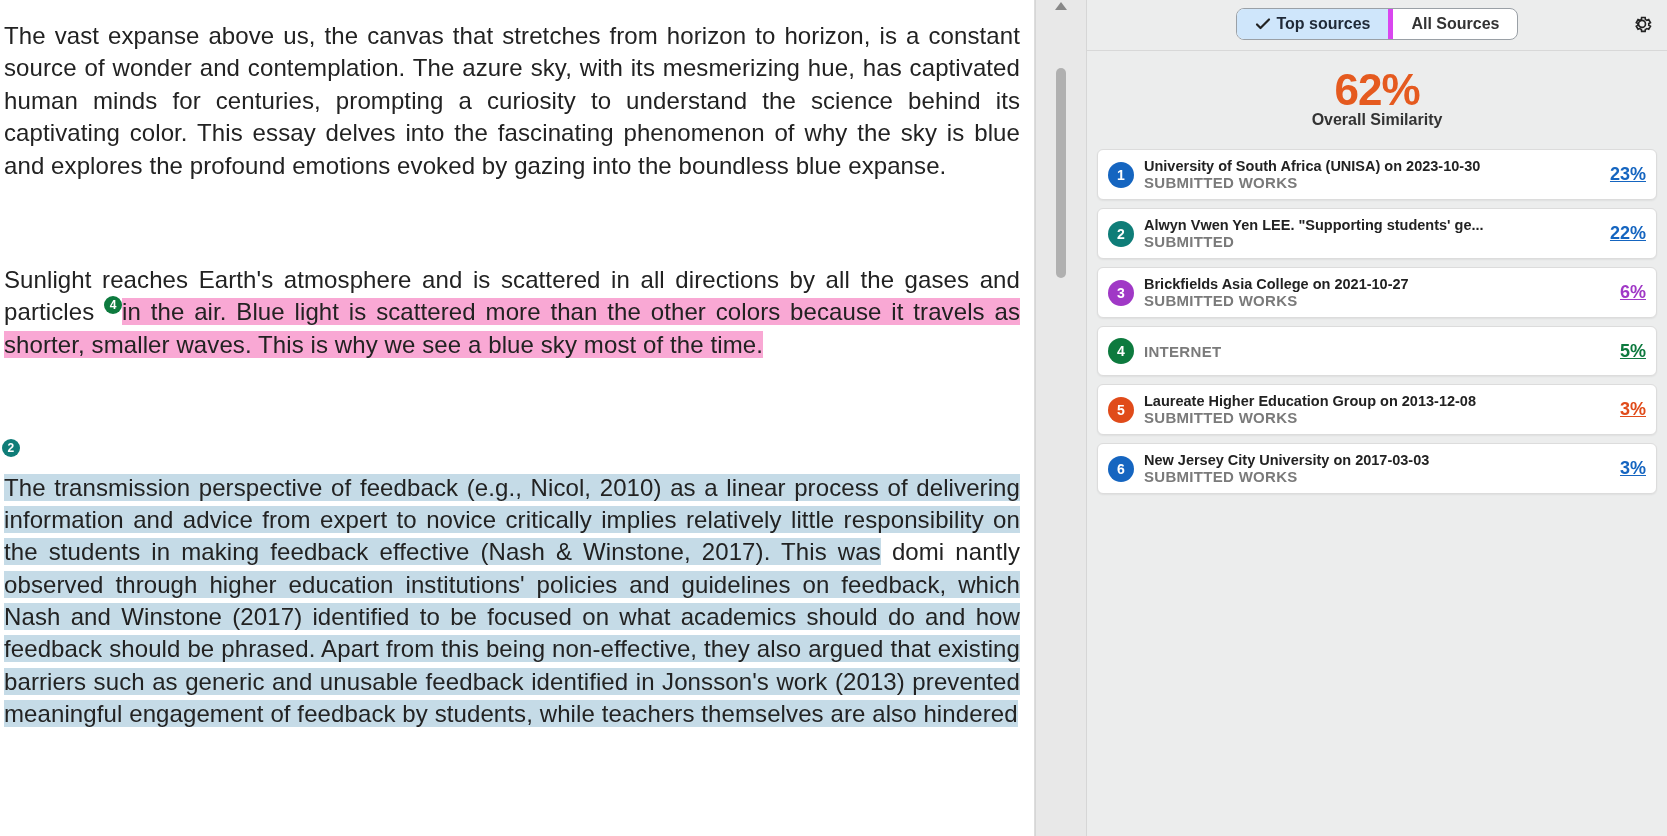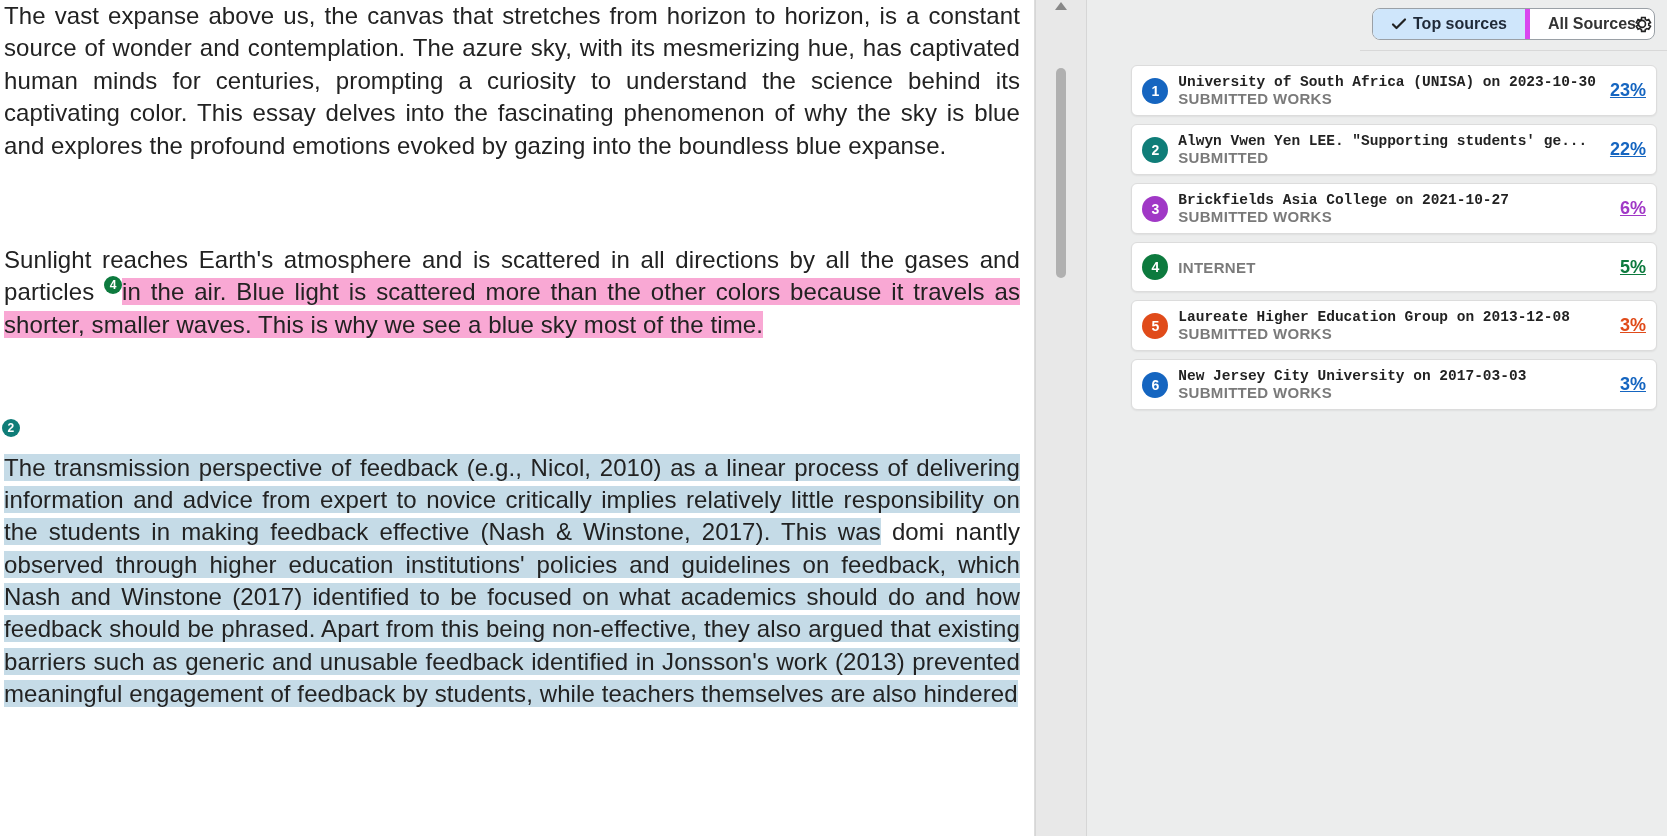--- a/index.html
+++ b/index.html
@@ -9,21 +9,21 @@
   
   .doc-pane {
     flex: 0 0 1035px;
     height: 100%;
     border-right: 1px solid #ddd;
     background: #fff;
     overflow: hidden;
     position: relative;
   }
   .doc-inner {
-    padding: 0 14px 0 4px;
+    padding: 20px 14px 0 4px;
     font-size: 24px;
     line-height: 1.35;
     color: #222;
     letter-spacing: 0.1px;
   }
   .para1 { text-align: justify; }
   .spacer { height: 82px; }
   .para2 { text-align: justify; }
   .spacer2 { height: 78px; }
   .para3 { text-align: justify; }
@@ -91,21 +91,20 @@
   }
 
   
   .side-pane {
     flex: 1;
     background: #eceded;
     height: 100%;
     display: flex;
     flex-direction: column;
     overflow: hidden;
-    align-items: flex-end;
   }
   .topbar {
     display: flex;
     align-items: center;
     justify-content: center;
     padding: 8px 12px 10px 12px;
     border-bottom: 1px solid #d8d8d8;
     background: #eceded;
     position: relative;
   }
@@ -199,21 +198,20 @@
     flex: 1;
     min-width: 0;
   }
   .src-title {
     font-size: 14.5px;
     font-weight: 700;
     color: #222;
     white-space: nowrap;
     overflow: hidden;
     text-overflow: ellipsis;
-    font-family: Liberation Mono, monospace;
   }
   .src-sub {
     font-size: 15px;
     font-weight: 600;
     color: #7a7a7a;
     letter-spacing: 0.3px;
   }
   .src-pct {
     flex: 0 0 auto;
     font-size: 18px;
@@ -272,20 +270,24 @@
       </div>
     </div>
     <div class="gear">
       <svg viewBox="0 0 24 24" width="22" height="22">
         <path fill="none" stroke="#222" stroke-width="1.8" d="M12 8.2a3.8 3.8 0 1 0 0 7.6 3.8 3.8 0 0 0 0-7.6z"></path>
         <path fill="none" stroke="#222" stroke-width="1.8" d="M19.4 13.5l1.8 1-1.9 3.3-2-0.7a7.6 7.6 0 0 1-1.6 0.9l-0.3 2.1h-3.8l-0.3-2.1a7.6 7.6 0 0 1-1.6-0.9l-2 0.7-1.9-3.3 1.8-1a7.7 7.7 0 0 1 0-1.9l-1.8-1 1.9-3.3 2 0.7a7.6 7.6 0 0 1 1.6-0.9l0.3-2.1h3.8l0.3 2.1a7.6 7.6 0 0 1 1.6 0.9l2-0.7 1.9 3.3-1.8 1a7.7 7.7 0 0 1 0 1.9z"></path>
       </svg>
     </div>
   </div>
 
+  <div class="score-wrap">
+    <div class="score-pct">62%</div>
+    <div class="score-label">Overall Similarity</div>
+  </div>
 
   <div class="src-list">
 
   <div class="src-card">
         <span class="num-badge c1">1</span>
         <div class="src-text">
           <div class="src-title">University of South Africa (UNISA) on 2023-10-30</div>
           <div class="src-sub">SUBMITTED WORKS</div>
         </div>
         <div class="src-pct pct-blue">23%</div>

